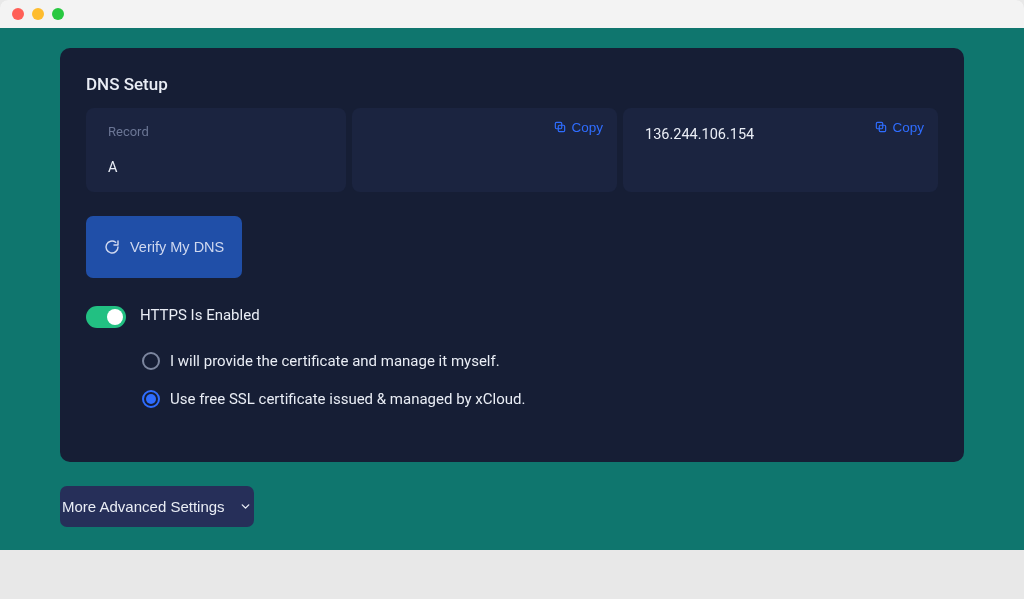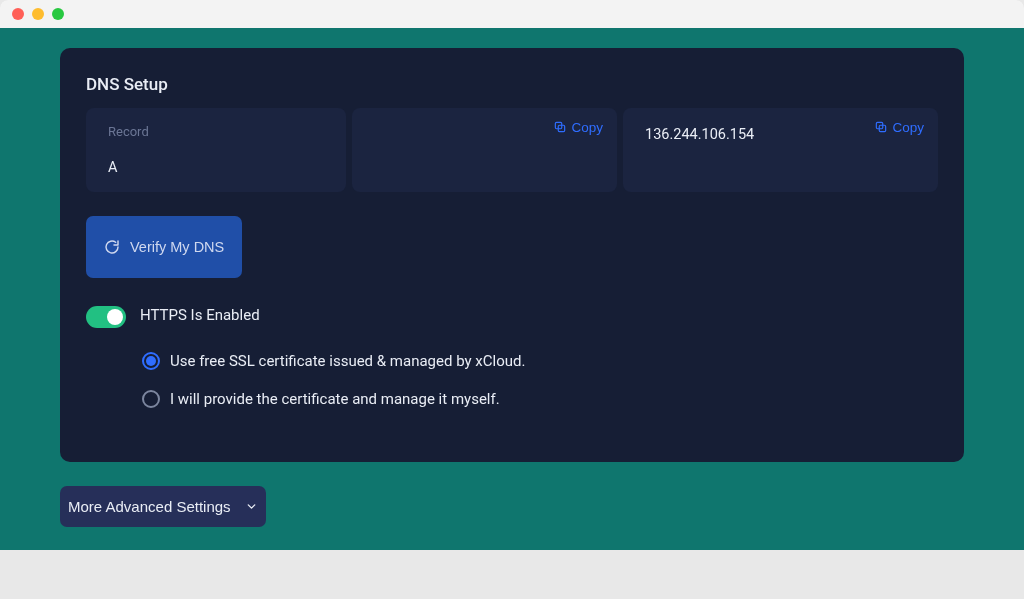--- a/index.html
+++ b/index.html
@@ -165,21 +165,21 @@
     color: #e9edf5;
     font-size: 15px;
   }
 
   .more-btn {
     margin-top: 24px;
     background: #262f59;
     color: #e9edf5;
     border: none;
     border-radius: 7px;
-    padding: 12px 8px;
+    padding: 12px 2px;
     font-size: 15px;
     display: inline-flex;
     align-items: center;
     gap: 14px;
     cursor: pointer;
   }
 
   svg { display: block; }
 </style>
 </head>
@@ -242,29 +242,29 @@
     </button>
 
     <div class="toggle-row">
       <div class="toggle">
         <div class="toggle-knob"></div>
       </div>
       <span class="toggle-label">HTTPS Is Enabled</span>
     </div>
 
     <div class="radio-group">
+      <div class="radio-row">
+        <span class="radio-outer"></span>
+        <span class="radio-label">I will provide the certificate and manage it myself.</span>
+      </div>
       <div class="radio-row selected">
         <span class="radio-outer">
             <span class="radio-inner"></span>
           </span>
         <span class="radio-label">Use free SSL certificate issued &amp; managed by xCloud.</span>
-      </div>
-      <div class="radio-row">
-        <span class="radio-outer"></span>
-        <span class="radio-label">I will provide the certificate and manage it myself.</span>
       </div>
     </div>
 
   </div>
 
   <button class="more-btn">
     <span>More Advanced Settings</span>
     <span>
       <svg width="13" height="13" viewBox="0 0 24 24" fill="none" stroke="#e9edf5" stroke-width="2.5" stroke-linecap="round" stroke-linejoin="round">
           <polyline points="6 9 12 15 18 9"></polyline>

